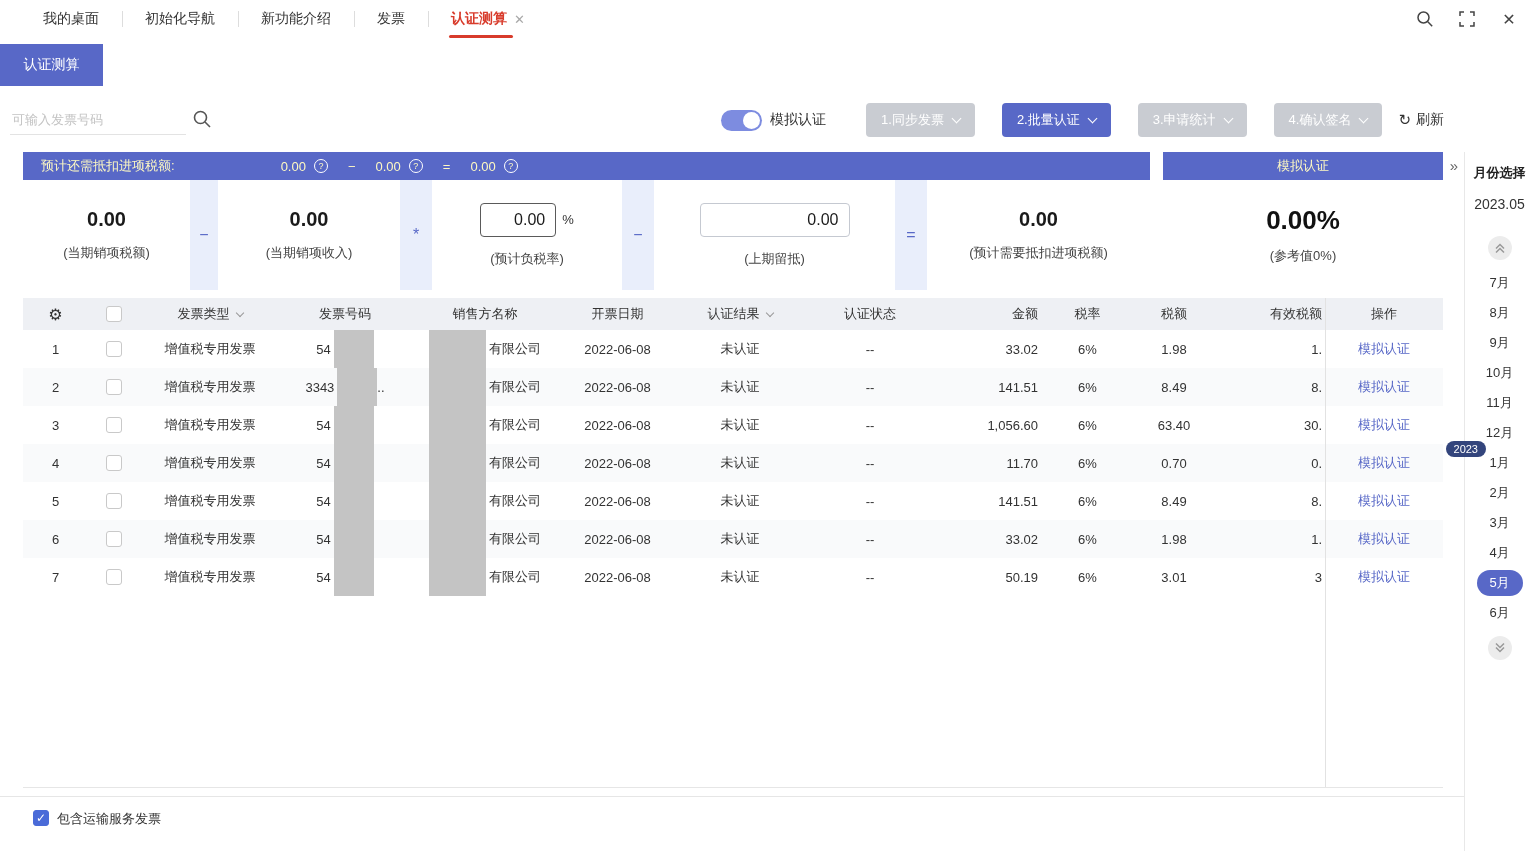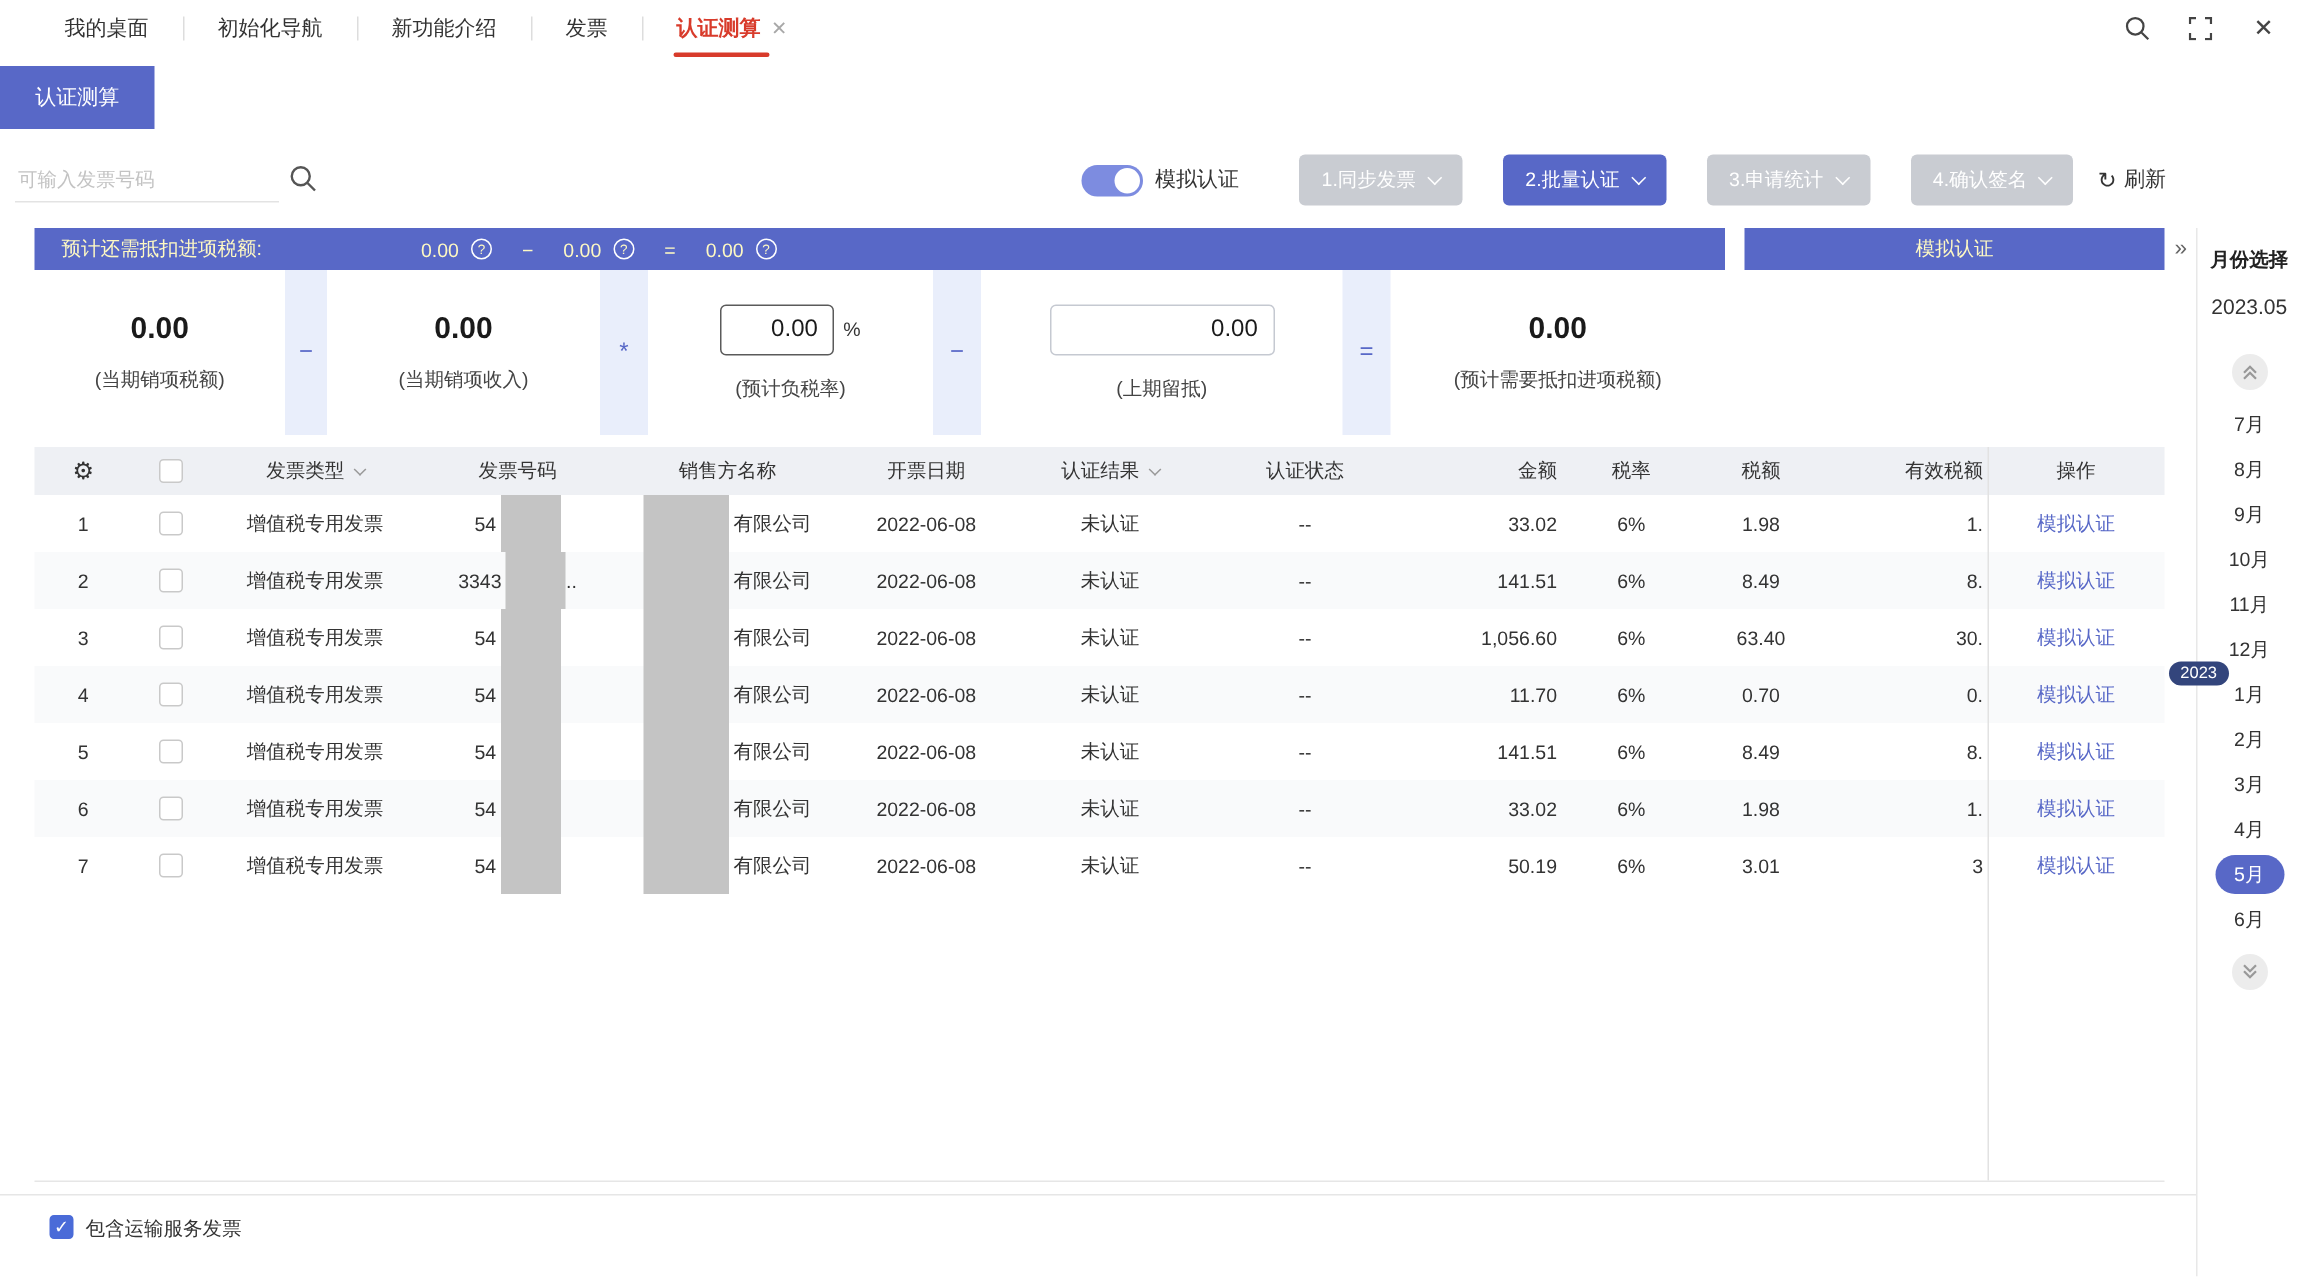--- a/index.html
+++ b/index.html
@@ -231,20 +231,24 @@
       <div class="fblock fb5">
         <div class="fval">0.00</div>
         <div class="flabel">(预计需要抵扣进项税额)</div>
       </div>
     </div>
   </div>
   <div class="card-right">
     <div class="banner banner-center">
       <span>模拟认证</span>
     </div>
+    <div class="rate-body">
+      <div class="rate-val">0.00%</div>
+      <div class="rate-note">(参考值0%)</div>
+    </div>
   </div>
 </div>
 
 <div class="table-wrap">
   <div id="table-head">
       <div class="trow thead">
         <div class="cell c-idx gear">⚙</div>
         <div class="cell c-cb">
           <span class="cb"></span>
         </div>

